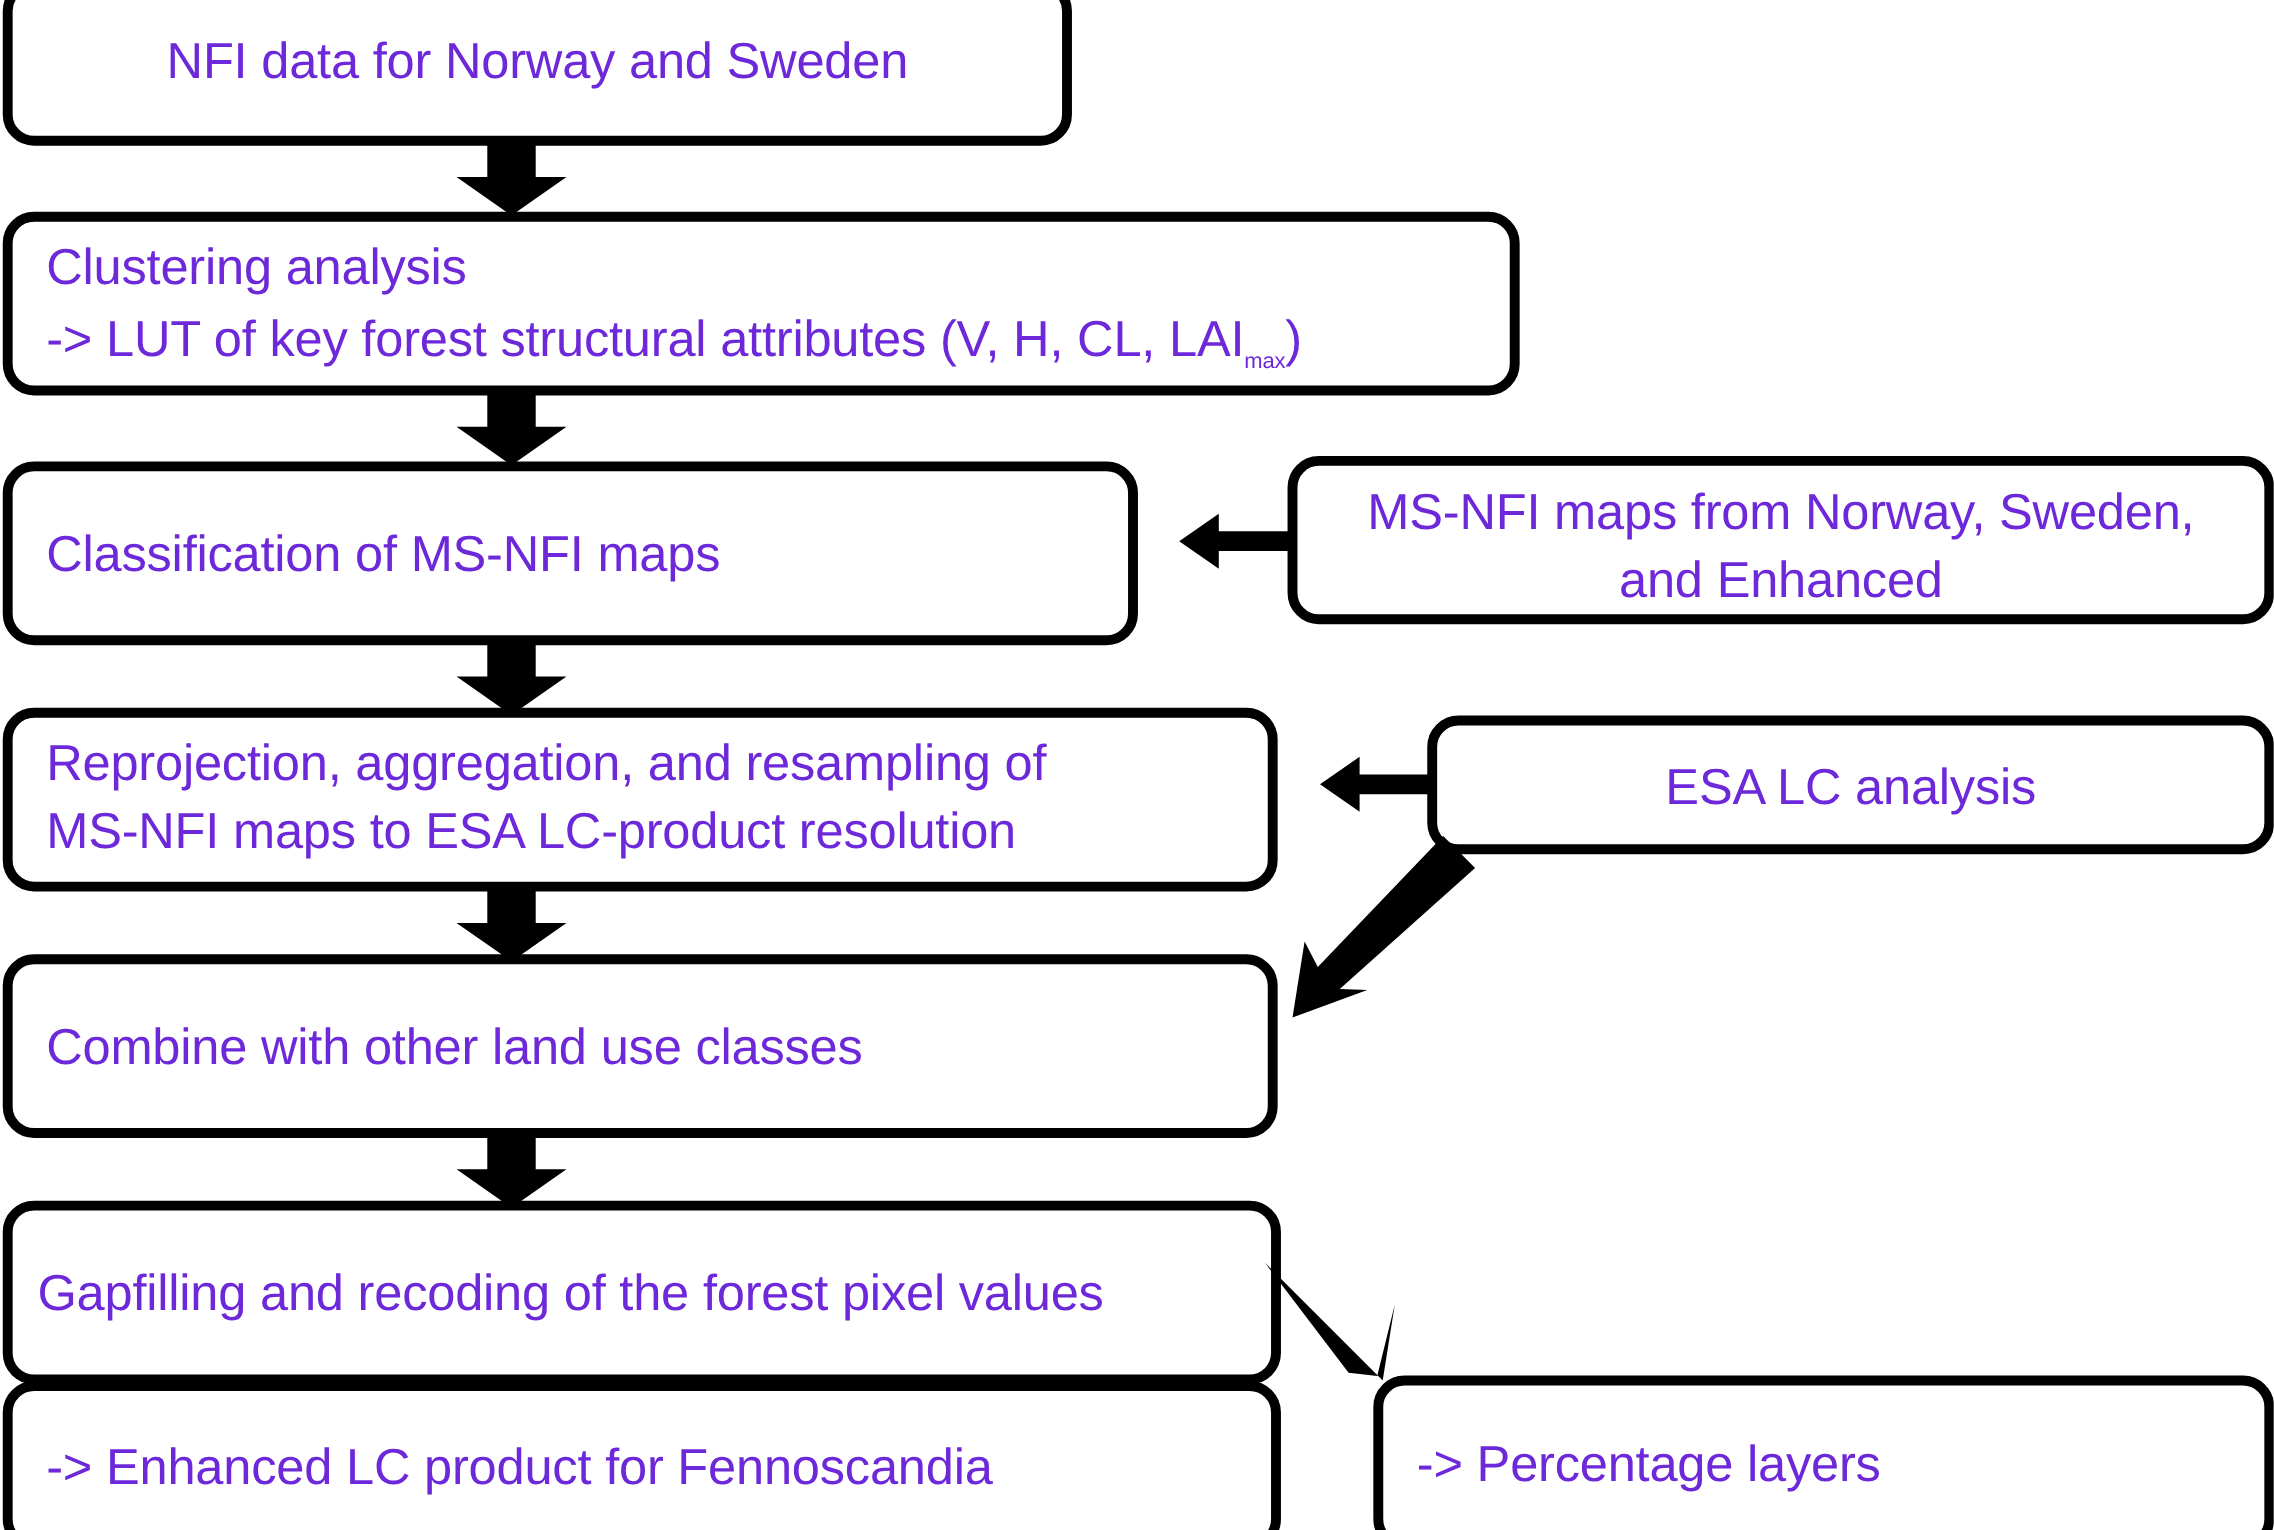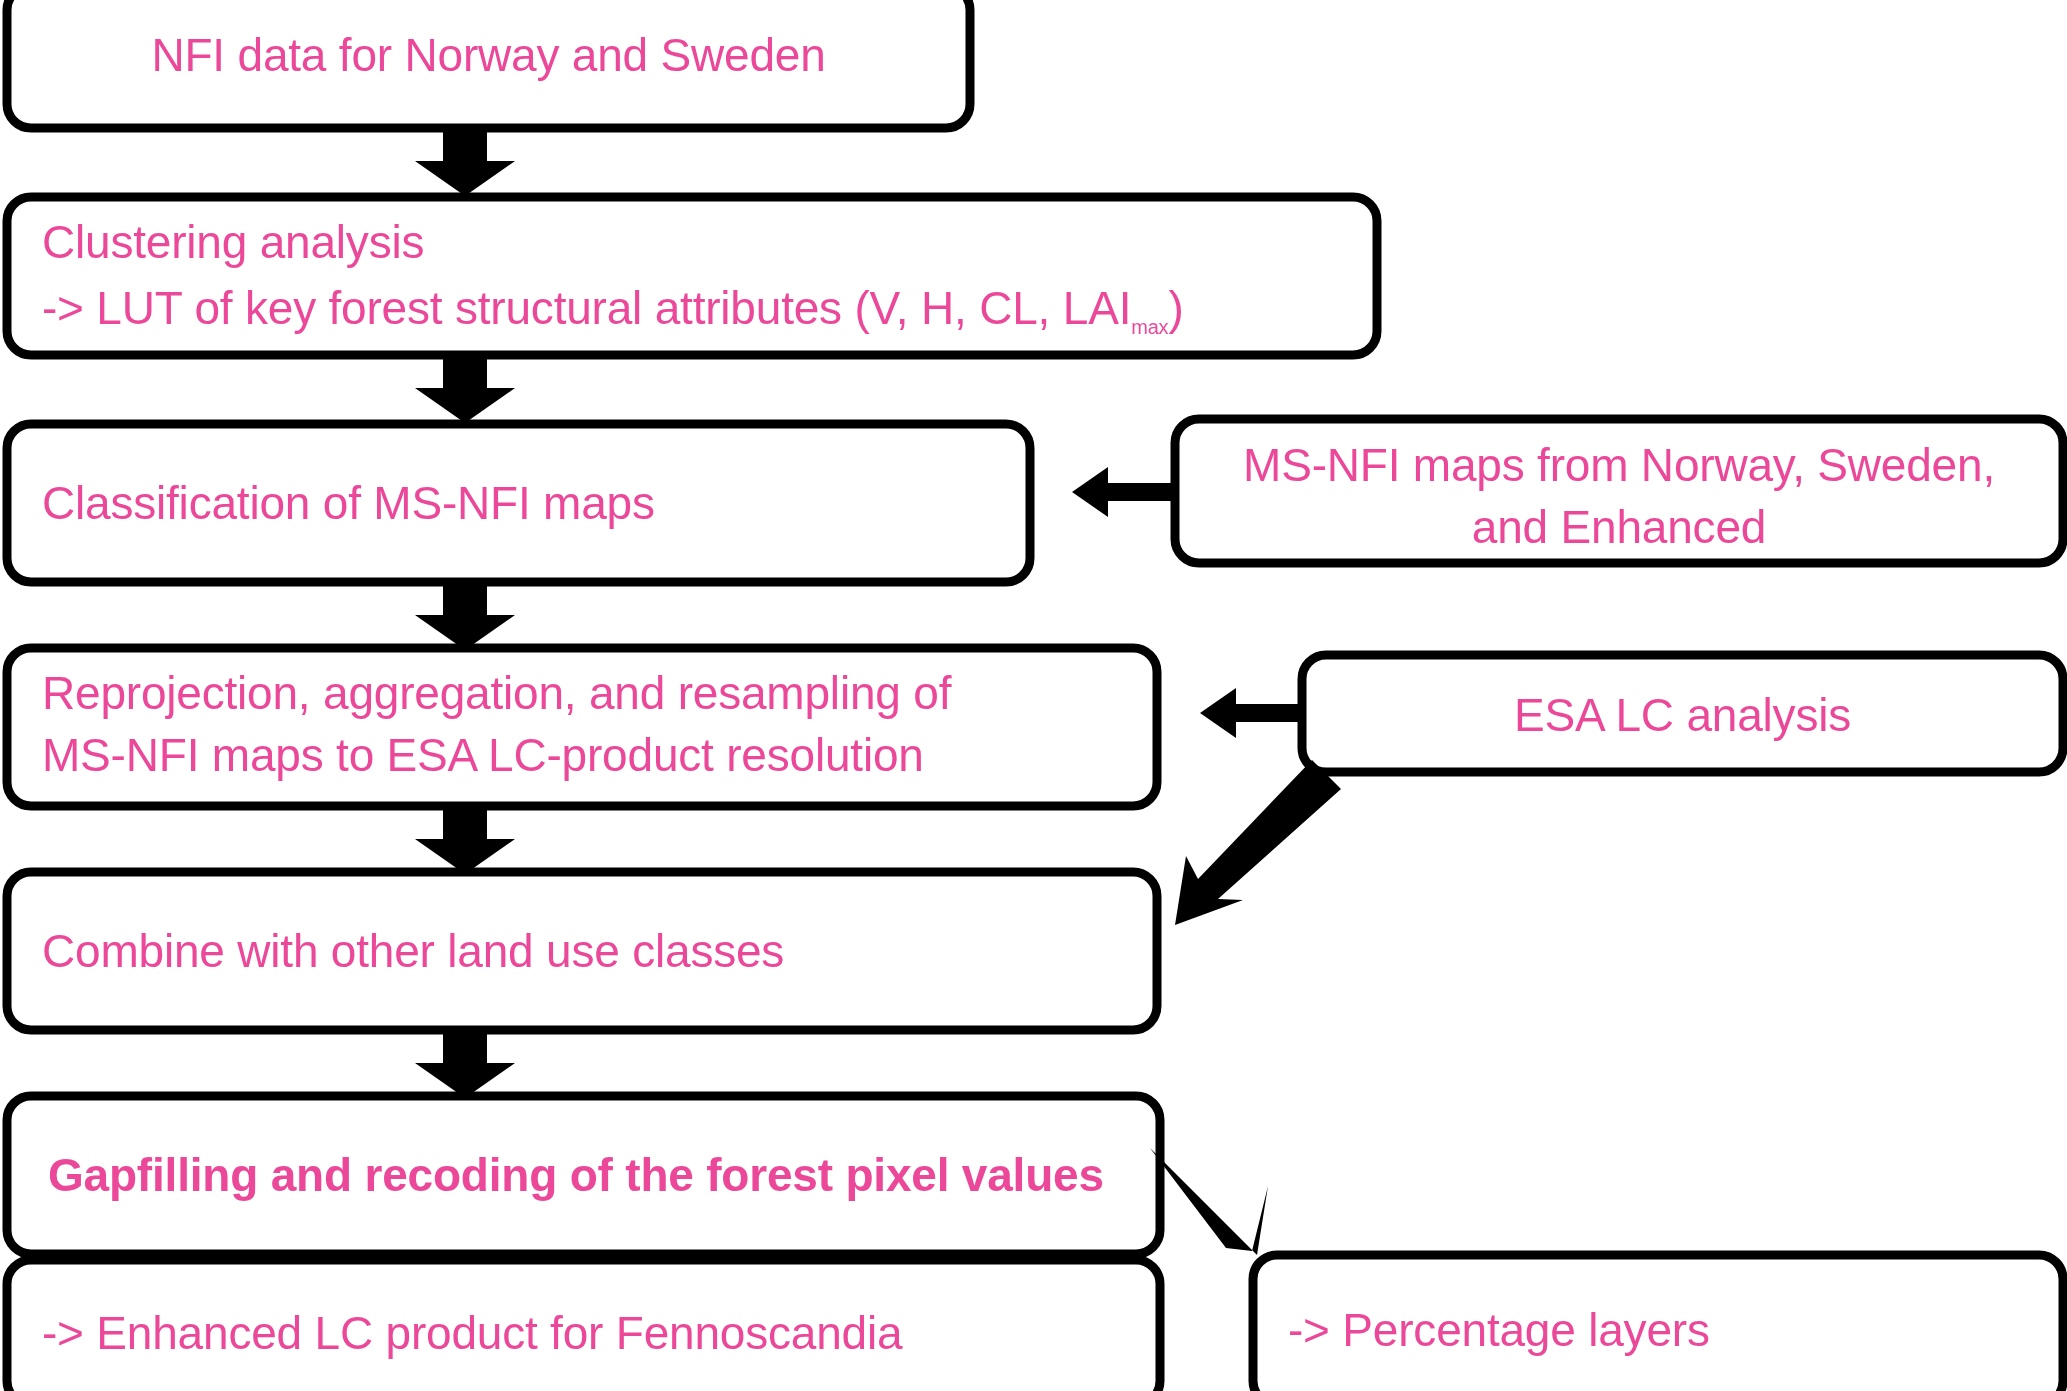--- a/index.html
+++ b/index.html
@@ -30,21 +30,21 @@
     fill: #ffffff;
     stroke: #000000;
     stroke-width: 9;
   }
   .arrow-shape {
     fill: #000000;
     stroke: none;
   }
   .node-text {
     position: absolute;
-    color: #ec4899;
+    color: #6d28d9;
     font-family: "Liberation Sans", sans-serif;
     font-size: 46px;
     line-height: 62px;
     font-weight: 400;
     white-space: pre;
     letter-spacing: -0.2px;
   }
   .node-text.centered {
     text-align: center;
   }
@@ -116,19 +116,19 @@
   <div class="node-text centered" style="left:1175px; top:496px; width:888px;">and Enhanced</div>
 
   <div class="node-text" style="left:42px; top:662px;">Reprojection, aggregation, and resampling of</div>
 
   <div class="node-text" style="left:42px; top:724px;">MS-NFI maps to ESA LC-product resolution</div>
 
   <div class="node-text centered" style="left:1302px; top:684px; width:761px;">ESA LC analysis</div>
 
   <div class="node-text" style="left:42px; top:920px;">Combine with other land use classes</div>
 
-  <div class="node-text" style="left:48px; top:1144px;font-weight:bold;">Gapfilling and recoding of the forest pixel values</div>
+  <div class="node-text" style="left:34px; top:1144px;">Gapfilling and recoding of the forest pixel values</div>
 
   <div class="node-text" style="left:42px; top:1302px;">-&gt; Enhanced LC product for Fennoscandia</div>
 
   <div class="node-text" style="left:1288px; top:1299px;">-&gt; Percentage layers</div>
 
 </div>
 
 </body></html>

